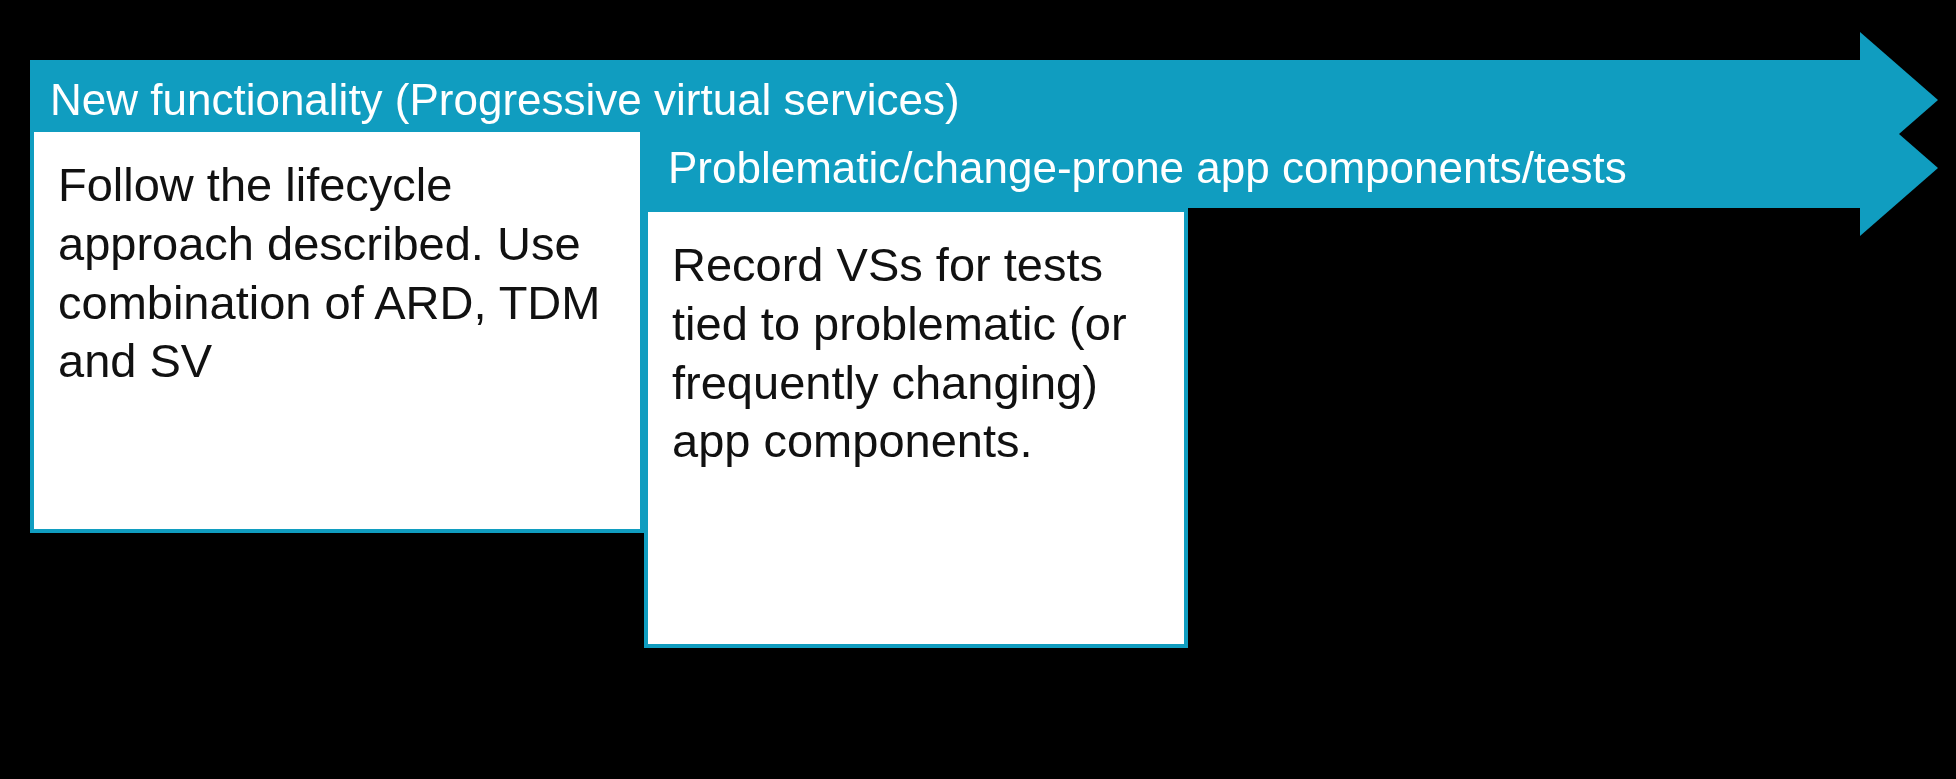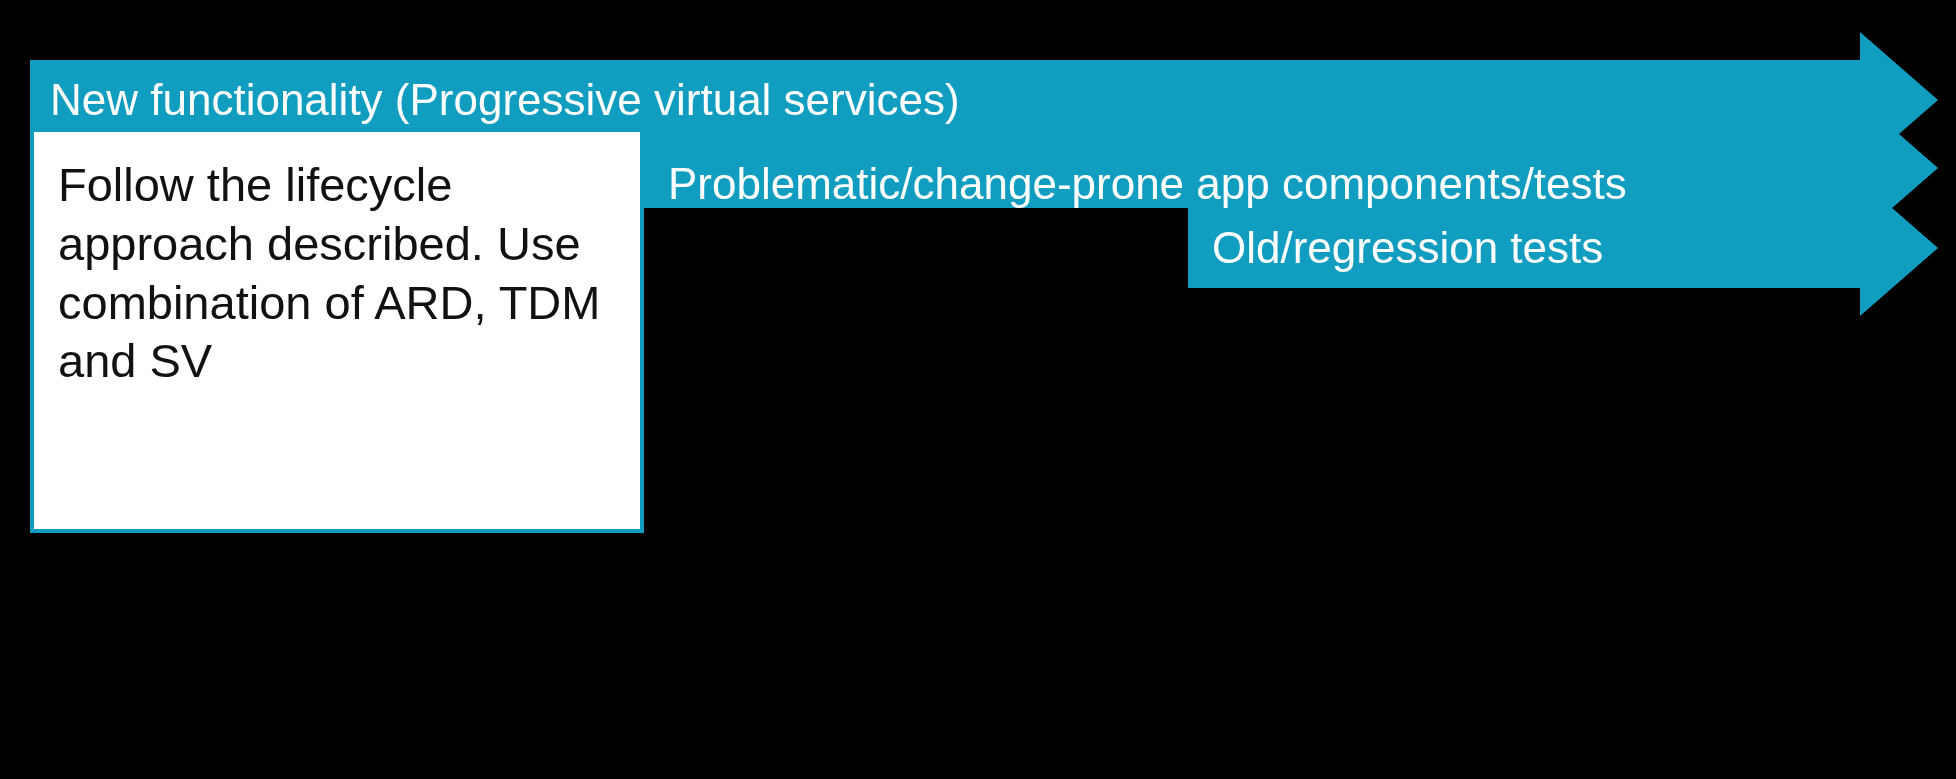--- a/index.html
+++ b/index.html
@@ -76,21 +76,21 @@
   }
 
   
   .arrow1 { left: 30px; width: 1830px; top: 48px; margin-top: 12px; }
   .arrow1 .arrow-bar { padding-left: 20px; }
   .arrow1 .arrow-head { left: 1830px; }
   .box1  { left: 30px;  width: 614px; top: 128px; height: 405px; }
 
   
   .arrow2 { left: 644px; width: 1216px; top: 128px; }
-  .arrow2 .arrow-bar { padding-left: 24px; align-items: flex-end; }
+  .arrow2 .arrow-bar { padding-left: 24px; }
   .arrow2 .arrow-head { left: 1216px; }
   .box2  { left: 644px; width: 544px; top: 208px; height: 440px; }
 
   
   .arrow3 { left: 1188px; width: 672px; top: 208px; }
   .arrow3 .arrow-bar { padding-left: 24px; }
   .arrow3 .arrow-head { left: 672px; }
   .box3  { left: 1188px; width: 572px; top: 288px; height: 448px; }
 
 </style>
@@ -106,26 +106,23 @@
     <div class="arrow-head"></div>
   </div>
 
   <div class="arrow arrow2">
     <div class="arrow-bar">
       <span class="arrow-title">Problematic/change-prone app components/tests</span>
     </div>
     <div class="arrow-head"></div>
   </div>
 
-  <div class="arrow arrow3">
-    <div class="arrow-bar">
-      <span class="arrow-title">Old/regression tests</span>
-    </div>
-    <div class="arrow-head"></div>
-  </div>
 
   <div class="body-box box1">
     <div class="body-text">Follow the lifecycle approach described. Use combination of ARD, TDM and SV</div>
   </div>
 
+  <div class="body-box box2">
+    <div class="body-text">Record VSs for tests tied to problematic (or frequently changing) app components.</div>
+  </div>
 
 
 </div>
 
 </body></html>

